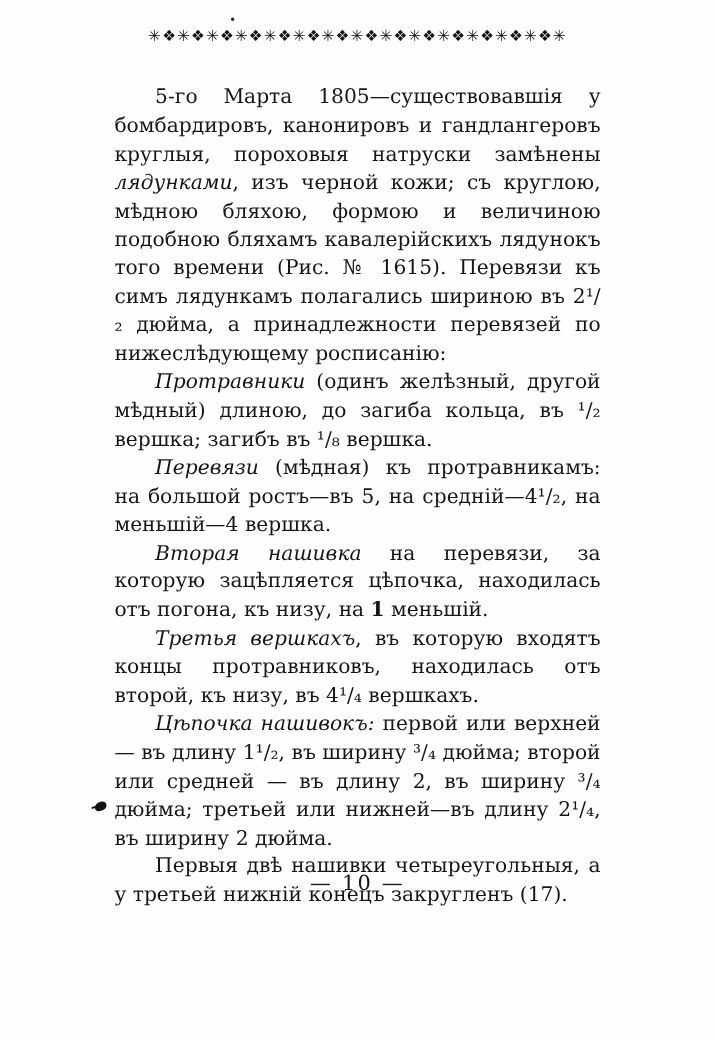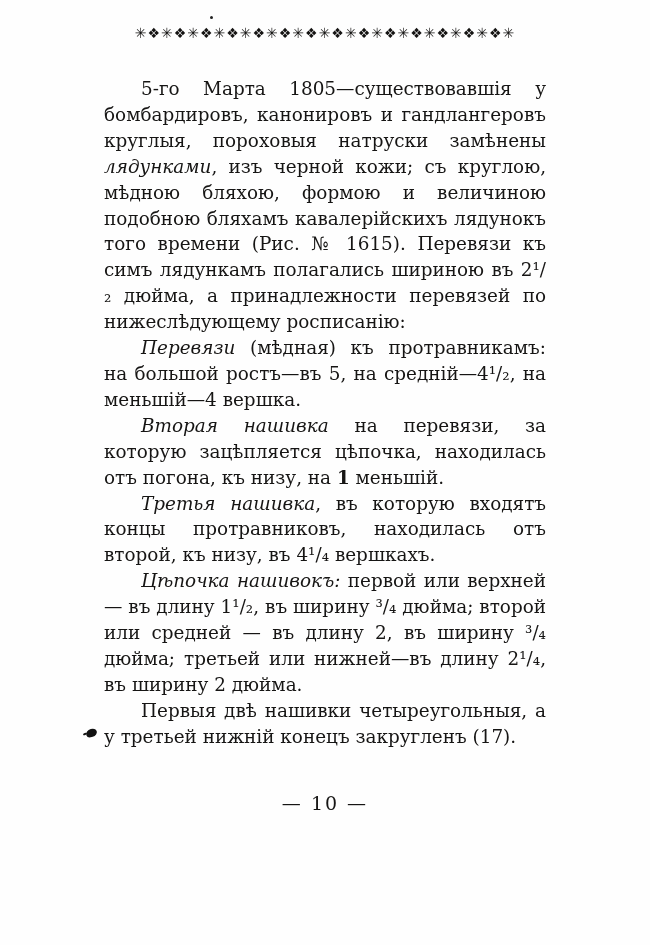--- a/index.html
+++ b/index.html
@@ -90,21 +90,22 @@
   }
 </style>
 </head>
 <body>
 
 <div class="page">
   <div class="speck"></div>
   <div class="ornament" style="color: rgb(20, 19, 18);">✳❖✳❖✳❖✳❖✳❖✳❖✳❖✳❖✳❖✳❖✳❖✳❖✳❖✳❖✳</div>
   <div class="text-block">
       <p><span class="seg-n">5-го Марта 1805—существовавшія у бомбардировъ, канонировъ и гандлангеровъ круглыя, пороховыя натруски замѣнены </span><span class="seg-i">лядунками</span><span class="seg-n">, изъ черной кожи; съ круглою, мѣдною бляхою, формою и величиною подобною бляхамъ кавалерійскихъ лядунокъ того времени (Рис. № 1615). Перевязи къ симъ лядункамъ полагались шириною въ 2¹/₂ дюйма, а принадлежности перевязей по нижеслѣдующему росписанію:</span></p>
+      <p><span class="seg-i">Протравники</span><span class="seg-n"> (одинъ желѣзный, другой мѣдный) длиною, до загиба кольца, въ ¹/₂ вершка; загибъ въ ¹/₈ вершка.</span></p>
       <p><span class="seg-i">Перевязи</span><span class="seg-n"> (мѣдная) къ протравникамъ: на большой ростъ—въ 5, на средній—4¹/₂, на меньшій—4 вершка.</span></p>
       <p><span class="seg-i">Вторая нашивка</span><span class="seg-n"> на перевязи, за которую зацѣпляется цѣпочка, находилась отъ погона, къ низу, на </span><span class="seg-b">1</span><span class="seg-n"> меньшій.</span></p>
-      <p><span class="seg-i">Третья нашивка</span><span class="seg-n">, въ которую входятъ концы протравниковъ, находилась отъ второй, къ низу, въ 4¹/₄ вершкахъ.</span></p>
+      <p><span class="seg-i">Третья вершкахъ</span><span class="seg-n">, въ которую входятъ концы протравниковъ, находилась отъ второй, къ низу, въ 4¹/₄ вершкахъ.</span></p>
       <p><span class="seg-i">Цѣпочка нашивокъ:</span><span class="seg-n"> первой или верхней — въ длину 1¹/₂, въ ширину ³/₄ дюйма; второй или средней — въ длину 2, въ ширину ³/₄ дюйма; третьей или нижней—въ длину 2¹/₄, въ ширину 2 дюйма.</span></p>
       <p><span class="seg-n">Первыя двѣ нашивки четыреугольныя, а у третьей нижній конецъ закругленъ (17).</span></p>
     </div>
   <div class="ink-blot"></div>
   <div class="page-number">— 10 —</div>
 </div>
 
 </body></html>

